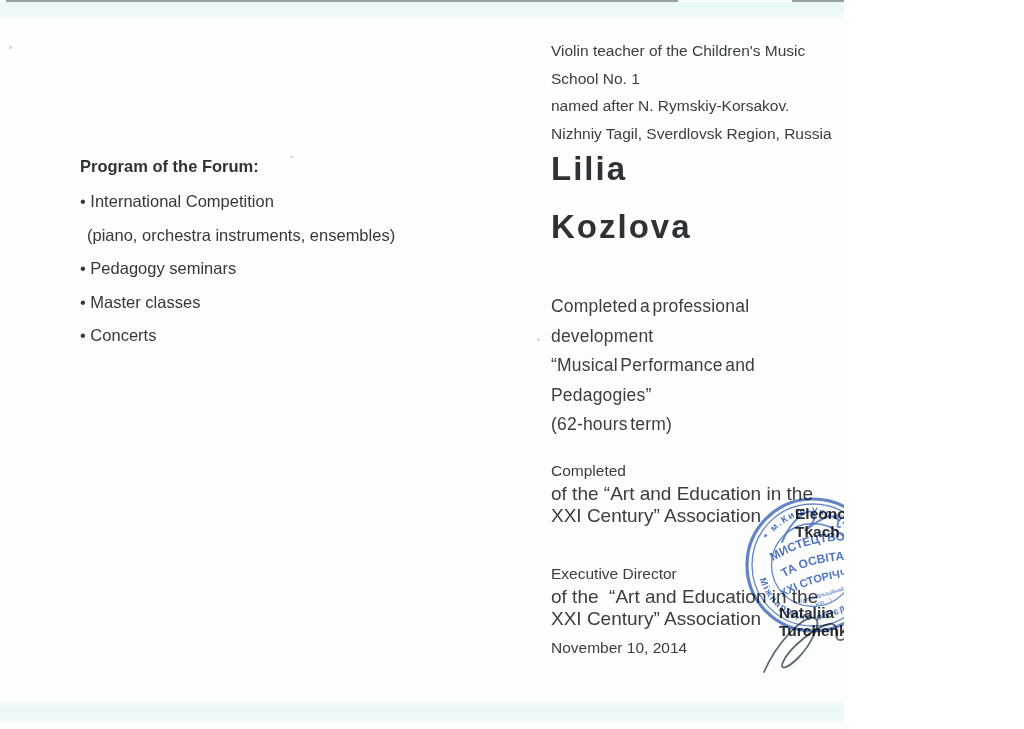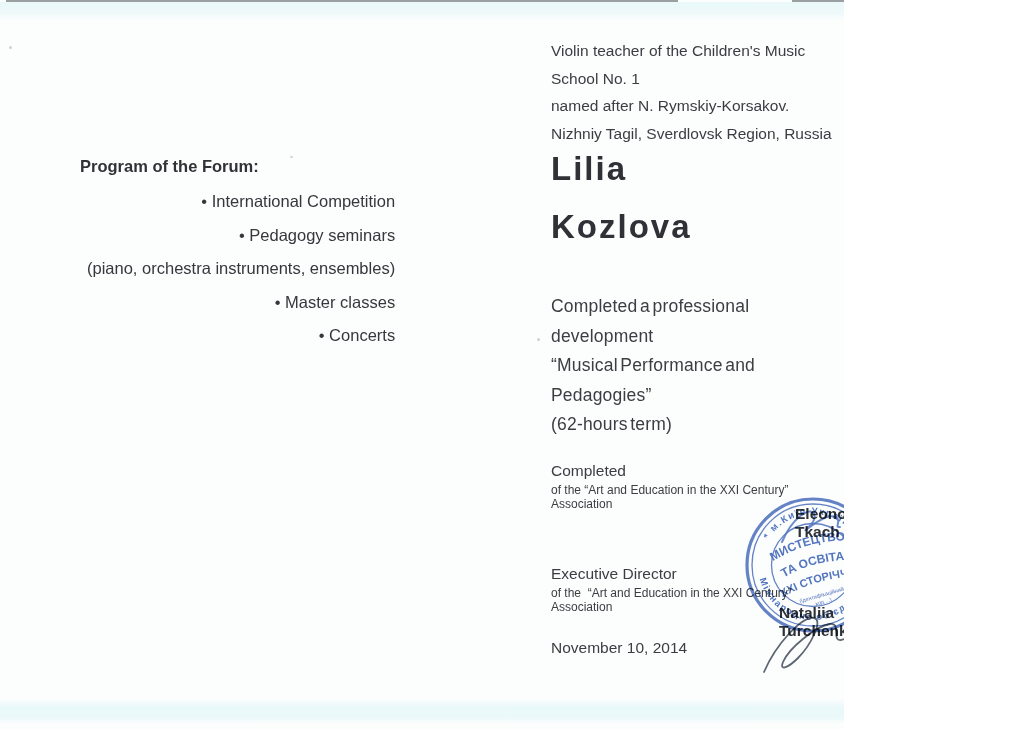--- a/index.html
+++ b/index.html
@@ -10,28 +10,28 @@
   .scan-line{position:absolute;top:0;height:2px;background:rgba(55,65,72,.5);}
   .scan-line.left{left:6px;width:672px;}
   .scan-line.right{left:792px;width:232px;}
   .edge{position:absolute;left:0;width:1024px;}
   .edge.top{top:2px;height:18px;background:linear-gradient(#e9f8f9,#eef9fa 60%,rgba(238,249,250,0));}
   .edge.bottom{top:699px;height:24px;background:linear-gradient(rgba(233,248,249,0),#e9f8f9 35%,#ecf9fa 80%,rgba(236,249,250,0));}
   .abs{position:absolute;}
   .teacher-info{left:551px;top:37px;font-size:15.5px;line-height:27.5px;color:#3a3e42;}
   .program{left:80px;top:157px;font-size:16.5px;color:#35383c;}
   .program-title{font-weight:bold;font-size:16.5px;margin-bottom:15px;color:#2f3337;}
-  .program-item{line-height:20px;margin-bottom:13.5px;text-align:right;}
+  .program-item{line-height:20px;margin-bottom:13.5px;}
   .program-item.indent{padding-left:7px;}
   .recipient-name{left:551px;font-size:33px;font-weight:bold;letter-spacing:2px;color:#2e3236;}
   .recipient-first{top:150px;}
   .recipient-last{top:208px;text-align:right;}
   .course{left:551px;top:292px;font-size:17.5px;line-height:29.5px;color:#3a3e42;word-spacing:-2.5px;letter-spacing:.2px;}
   .sig-role{left:551px;font-size:15.5px;color:#3a3e42;}
-  .sig-org{left:551px;font-size:12px;color:#3a3e42;white-space:pre-wrap;}
+  .sig-org{left:551px;font-size:19px;color:#3a3e42;white-space:pre-wrap;}
   .sig-name{font-size:15.5px;font-weight:bold;color:#2e3236;}
   .president-role{top:462px;}
   .president-org{top:483px;}
   .president-name{left:795px;top:505px;}
   .director-role{top:565px;}
   .director-org{top:586px;}
   .director-name{left:779px;top:604px;}
   .issue-date{left:551px;top:639px;font-size:15.5px;color:#3a3e42;text-align:center;}
   .stamp-svg{left:742px;top:494px;width:142px;height:142px;mix-blend-mode:multiply;opacity:.95;}
   .sign-svg{left:758px;top:608px;width:256px;height:70px;mix-blend-mode:multiply;}
@@ -52,22 +52,22 @@
 
   <div class="abs teacher-info">
     <div>Violin teacher of the Children's Music School No. 1</div>
     <div>named after N. Rymskiy-Korsakov.</div>
     <div>Nizhniy Tagil, Sverdlovsk Region, Russia</div>
   </div>
 
   <div class="abs program">
     <div class="program-title">Program of the Forum:</div>
     <div class="program-item">• International Competition</div>
+    <div class="program-item indent">(piano, orchestra instruments, ensembles)</div>
     <div class="program-item">• Pedagogy seminars</div>
-    <div class="program-item indent">(piano, orchestra instruments, ensembles)</div>
     <div class="program-item">• Master classes</div>
     <div class="program-item">• Concerts</div>
   </div>
 
   <div class="abs recipient-name recipient-first">Lilia</div>
   <div class="abs recipient-name recipient-last">Kozlova</div>
 
   <div class="abs course">
     <div>Completed a professional development</div>
     <div>“Musical Performance and Pedagogies”</div>

